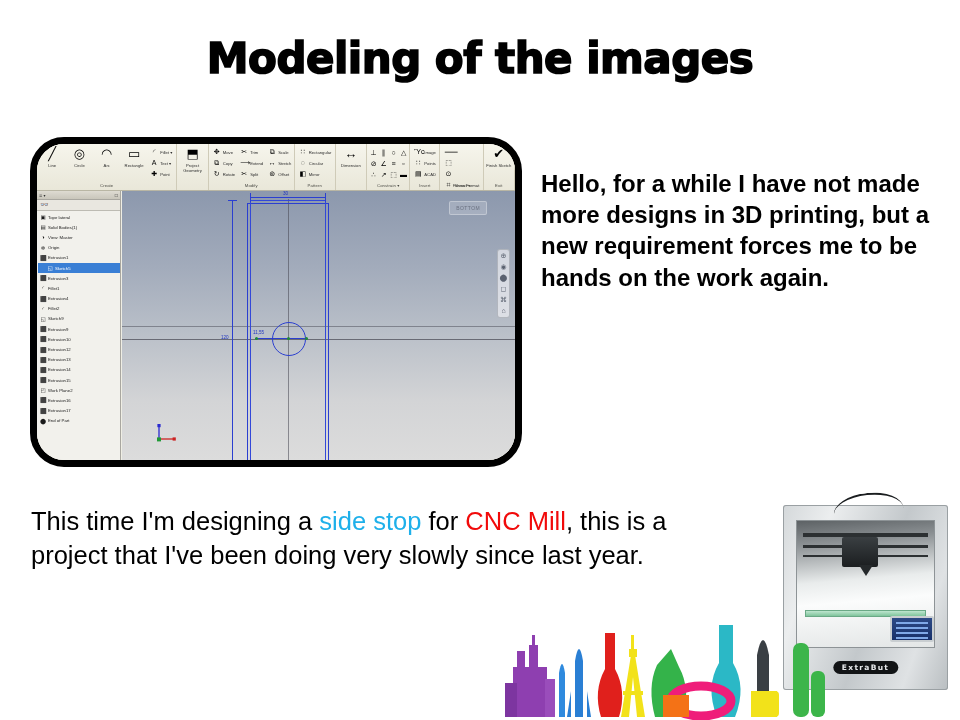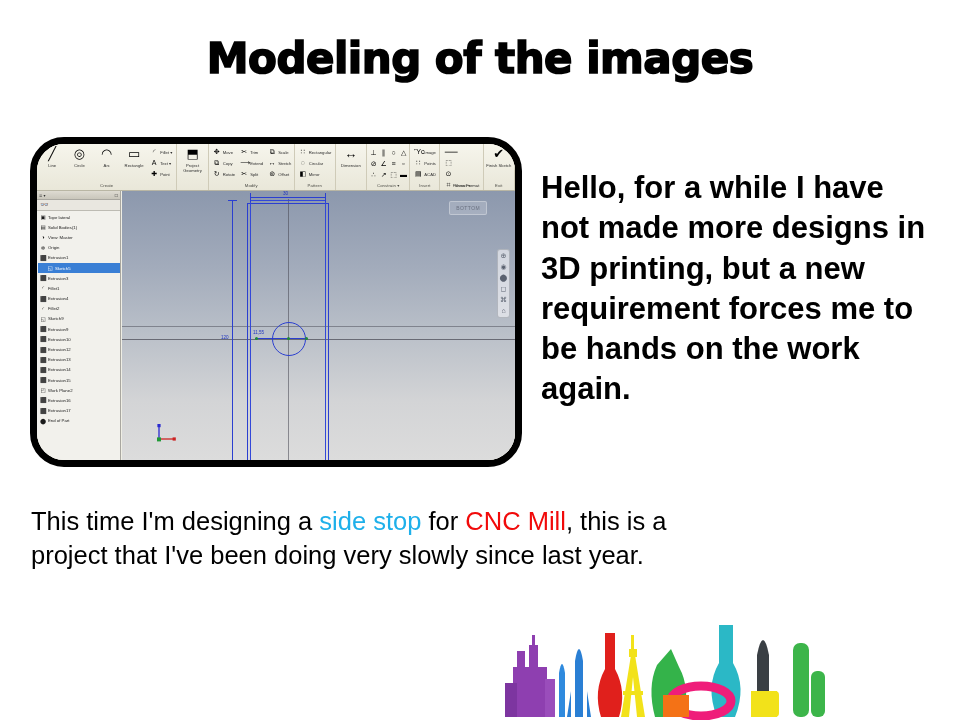--- a/index.html
+++ b/index.html
@@ -126,21 +126,21 @@
   .dt-top { left: 161px; top: 0px; }
   .dt-left { left: 99px; top: 144px; }
   .dt-dia { left: 131px; top: 139px; }
 
   .axis-triad { position: absolute; left: 32px; bottom: 16px; width: 26px; height: 24px; }
 
   
   .para-right {
     position: absolute; left: 541px; top: 168px; width: 392px;
     font-family: "Liberation Sans", sans-serif;
-    font-size: 31px; font-weight: bold; line-height: 1.30; color: #000;
+    font-size: 24px; font-weight: bold; line-height: 1.30; color: #000;
   }
 
   
   .para-bottom {
     position: absolute; left: 31px; top: 505px; width: 700px;
     font-family: "Liberation Sans", sans-serif;
     font-size: 25.5px; font-weight: normal; line-height: 1.32; color: #000;
   }
   .hl-cyan { color: #1eb0ea; }
   .hl-red { color: #f10a0a; }
@@ -543,20 +543,39 @@
     </div>
   </div>
 
   <div class="para-right">Hello, for a while I have not made more designs in 3D printing, but a new requirement forces me to be hands on the work again.</div>
 
   <div class="para-bottom">
     <span>This time I'm designing a </span><span class="hl-cyan">side stop</span><span> for </span><span class="hl-red">CNC Mill</span><span>, this is a project that I've been doing very slowly since last year.</span>
   </div>
 
   <div class="photo">
+    <div class="printer">
+      <div class="printer-frame"></div>
+      <div class="filament-tube"></div>
+      <div class="printer-window">
+        <div class="rail r1"></div>
+        <div class="rail r2"></div>
+        <div class="rail r3"></div>
+        <div class="carriage"></div>
+        <div class="nozzle"></div>
+        <div class="bed"></div>
+      </div>
+      <div class="screen">
+        <div class="screen-row" style="top:4px"></div>
+        <div class="screen-row" style="top:9px"></div>
+        <div class="screen-row" style="top:14px"></div>
+        <div class="screen-row" style="top:19px"></div>
+      </div>
+      <div class="brand">ExtraBut</div>
+    </div>
 
     <svg class="prints" viewBox="0 0 330 125">
 
       <g>
         <rect x="8" y="72" width="34" height="50" fill="#8e3fb0"></rect>
         <rect x="12" y="56" width="8" height="20" fill="#8e3fb0"></rect>
         <rect x="24" y="50" width="9" height="26" fill="#8e3fb0"></rect>
         <rect x="27" y="40" width="3" height="12" fill="#8e3fb0"></rect>
         <rect x="0" y="88" width="12" height="34" fill="#7d35a0"></rect>
         <rect x="40" y="84" width="10" height="38" fill="#9a4dbb"></rect>

